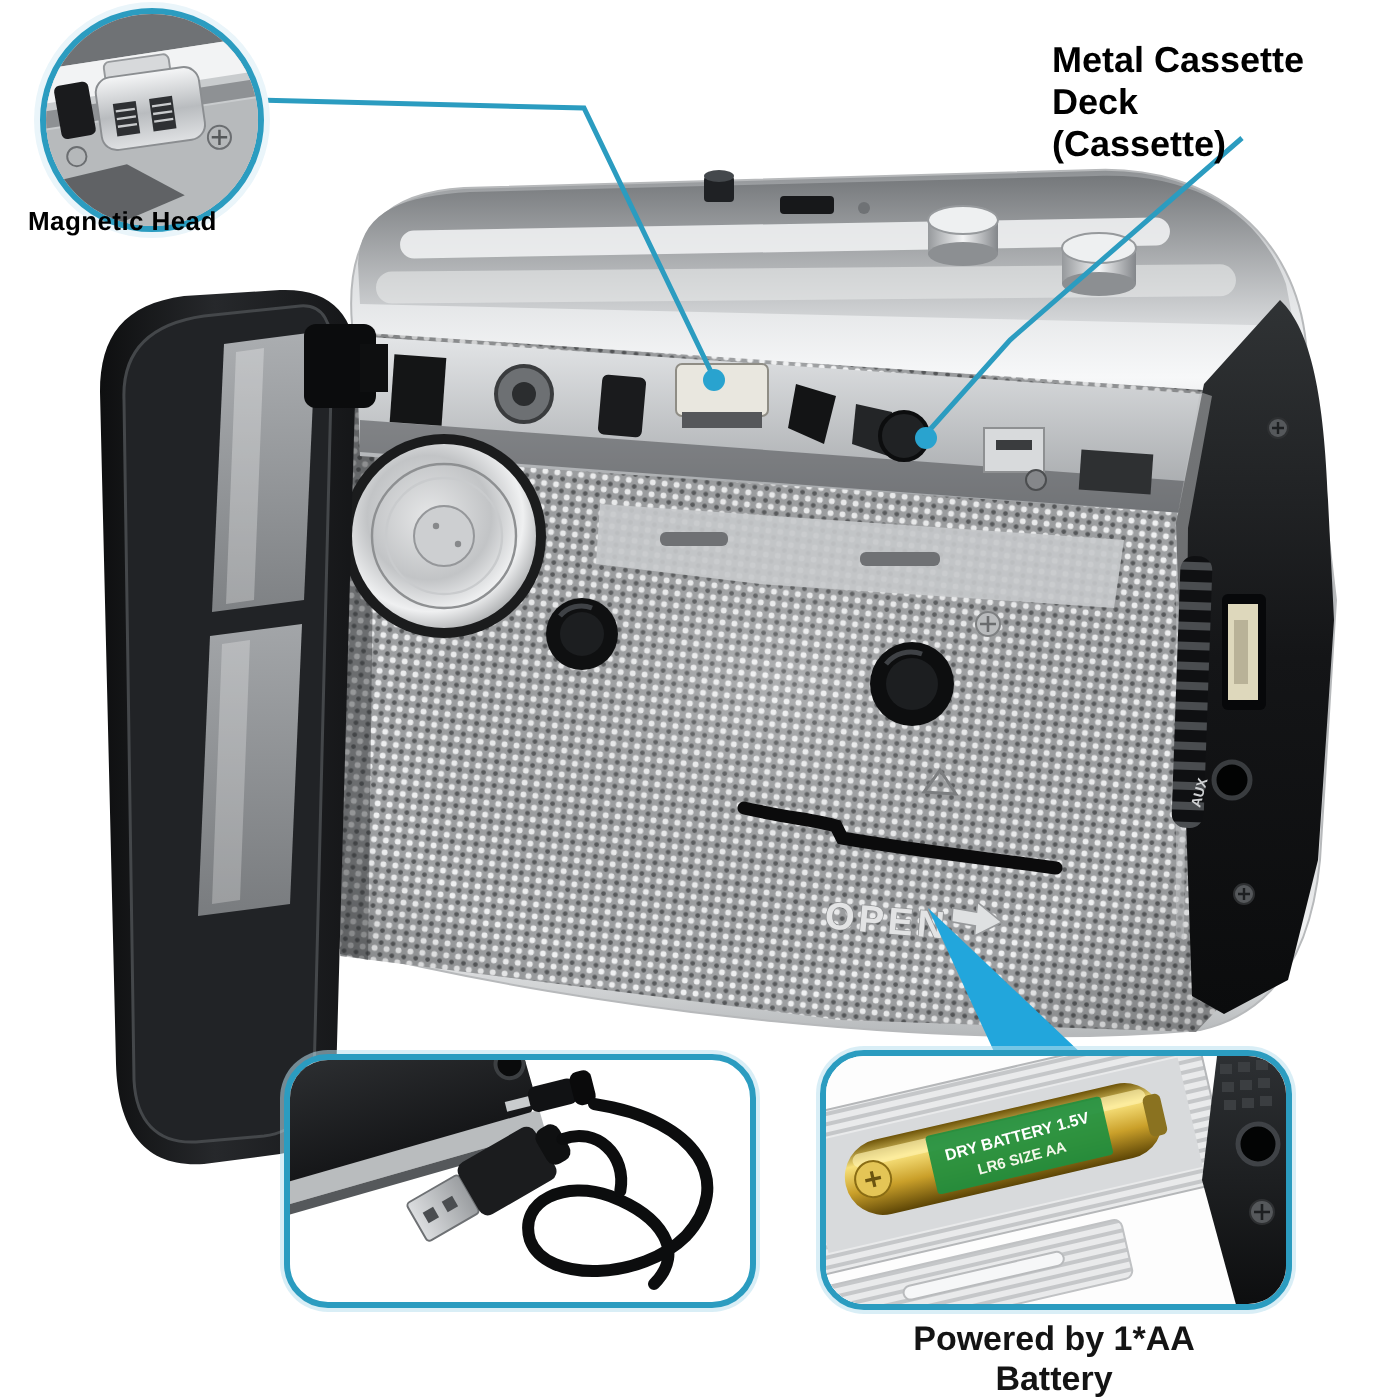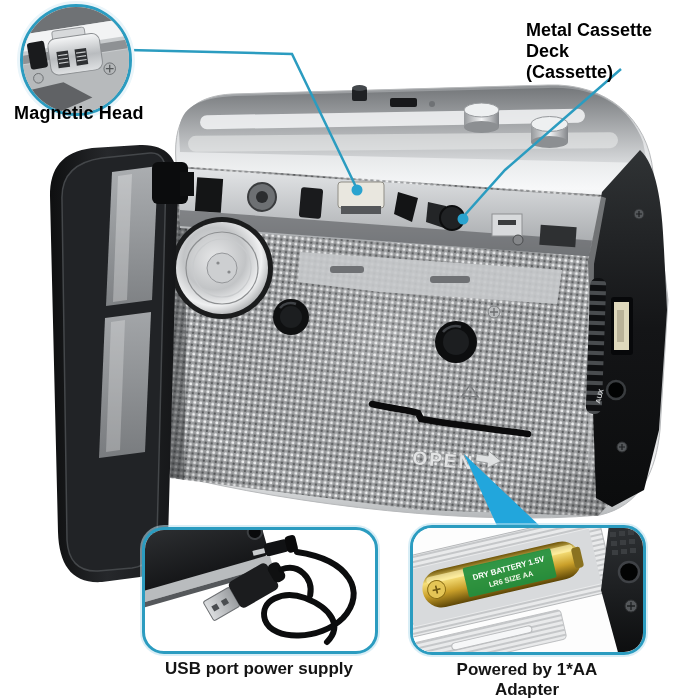--- a/index.html
+++ b/index.html
@@ -1,20 +1,20 @@
 <!DOCTYPE html>
 <html><head>
 <meta charset="utf-8">
 <style>
   html,body{margin:0;padding:0;background:#fff;}
   .stage{position:relative;width:700px;height:700px;background:#ffffff;overflow:hidden;
          font-family:"Liberation Sans",sans-serif;color:#111;}
   .device-svg{position:absolute;left:0;top:0;width:700px;height:700px;}
   .label{position:absolute;font-weight:bold;color:#000000;}
-  .label-mag{left:14px;top:103px;font-size:18px;letter-spacing:.2px;}
+  .label-mag{left:14px;top:103px;font-size:13px;letter-spacing:.2px;}
   .label-deck{left:526px;top:20px;font-size:18px;line-height:21px;}
   .circle-inset{position:absolute;left:20px;top:4px;width:106px;height:106px;border-radius:50%;
                 border:3px solid #2b9cc0;box-shadow:0 0 0 3px #eaf5fa;overflow:hidden;background:#c9ccce;}
   .circle-inset svg{display:block;width:100%;height:100%;}
   .inset-box{position:absolute;border:3px solid #2b9cc0;border-radius:22px;background:#fff;
              box-shadow:inset 0 0 0 3px rgba(255,255,255,.95),0 0 0 2px rgba(186,224,238,.55);overflow:hidden;}
   .inset-usb{left:142px;top:527px;width:230px;height:121px;}
   .inset-batt{left:410px;top:525px;width:230px;height:124px;}
   .inset-box svg{display:block;width:100%;height:100%;}
   .caption{position:absolute;font-weight:bold;font-size:17px;line-height:20px;text-align:center;color:#141414;}
@@ -333,20 +333,19 @@
             <rect x="217" y="20" width="6" height="5"></rect>
         </g>
         <circle cx="216" cy="44" r="10" fill="#030404" stroke="#3f4246" stroke-width="2.5"></circle>
         <circle cx="218" cy="78" r="6" fill="#55585b" stroke="#2e3032"></circle>
         <path d="M 214,78 h 8 M 218,74 v 8" stroke="#1d1f21" stroke-width="1.3"></path>
       </g>
     </svg>
   </div>
 
   <div class="caption caption-usb">
-    <div>USB port power supply</div>
   </div>
   <div class="caption caption-batt">
     <div>Powered by 1*AA</div>
-    <div>Adapter</div>
+    <div>Battery</div>
   </div>
 
 </div>
 
 </body></html>

